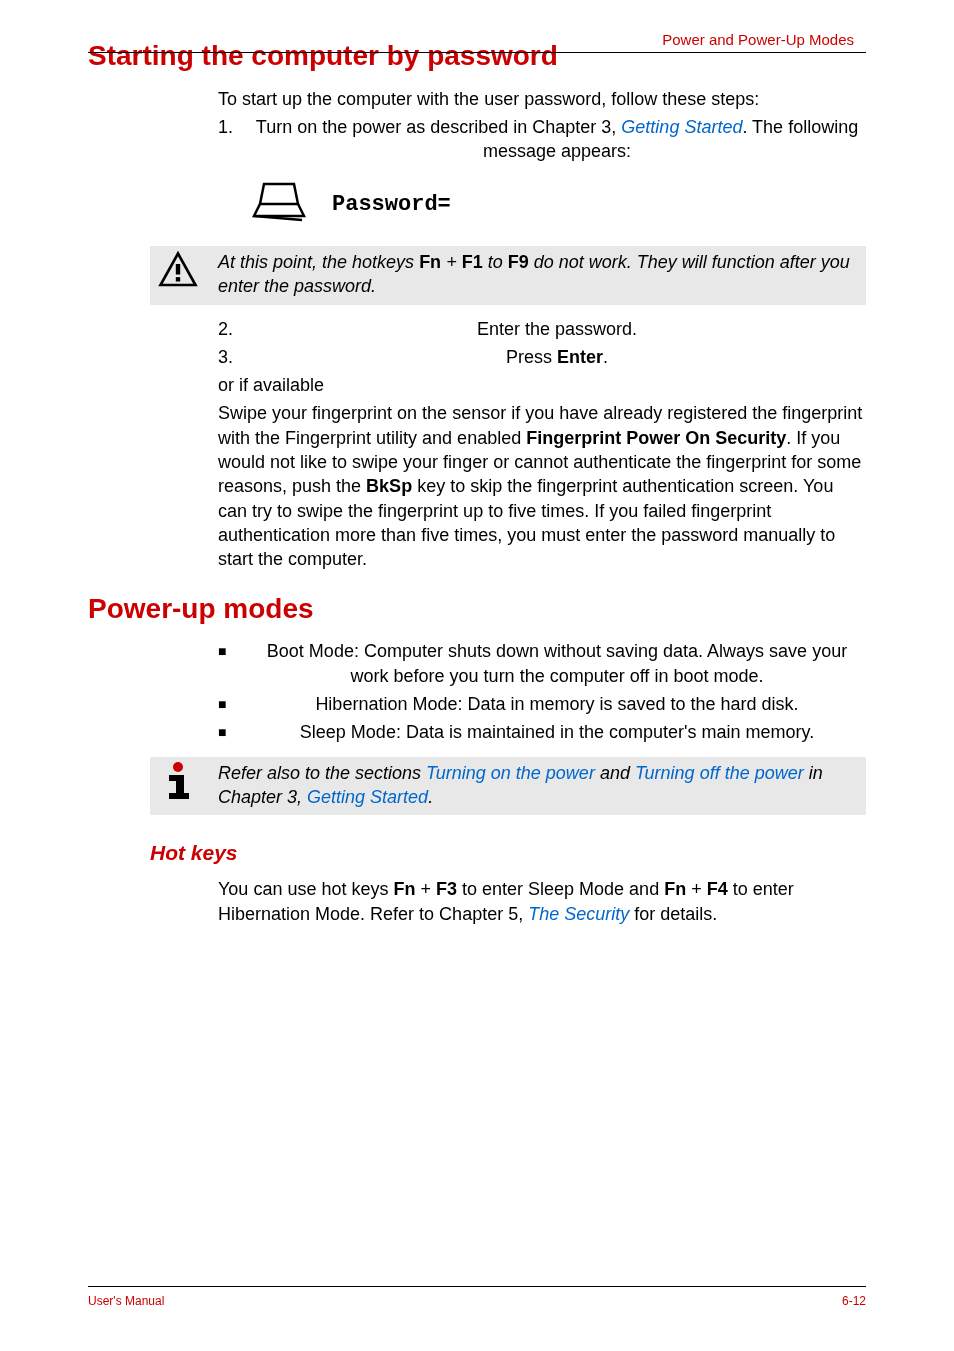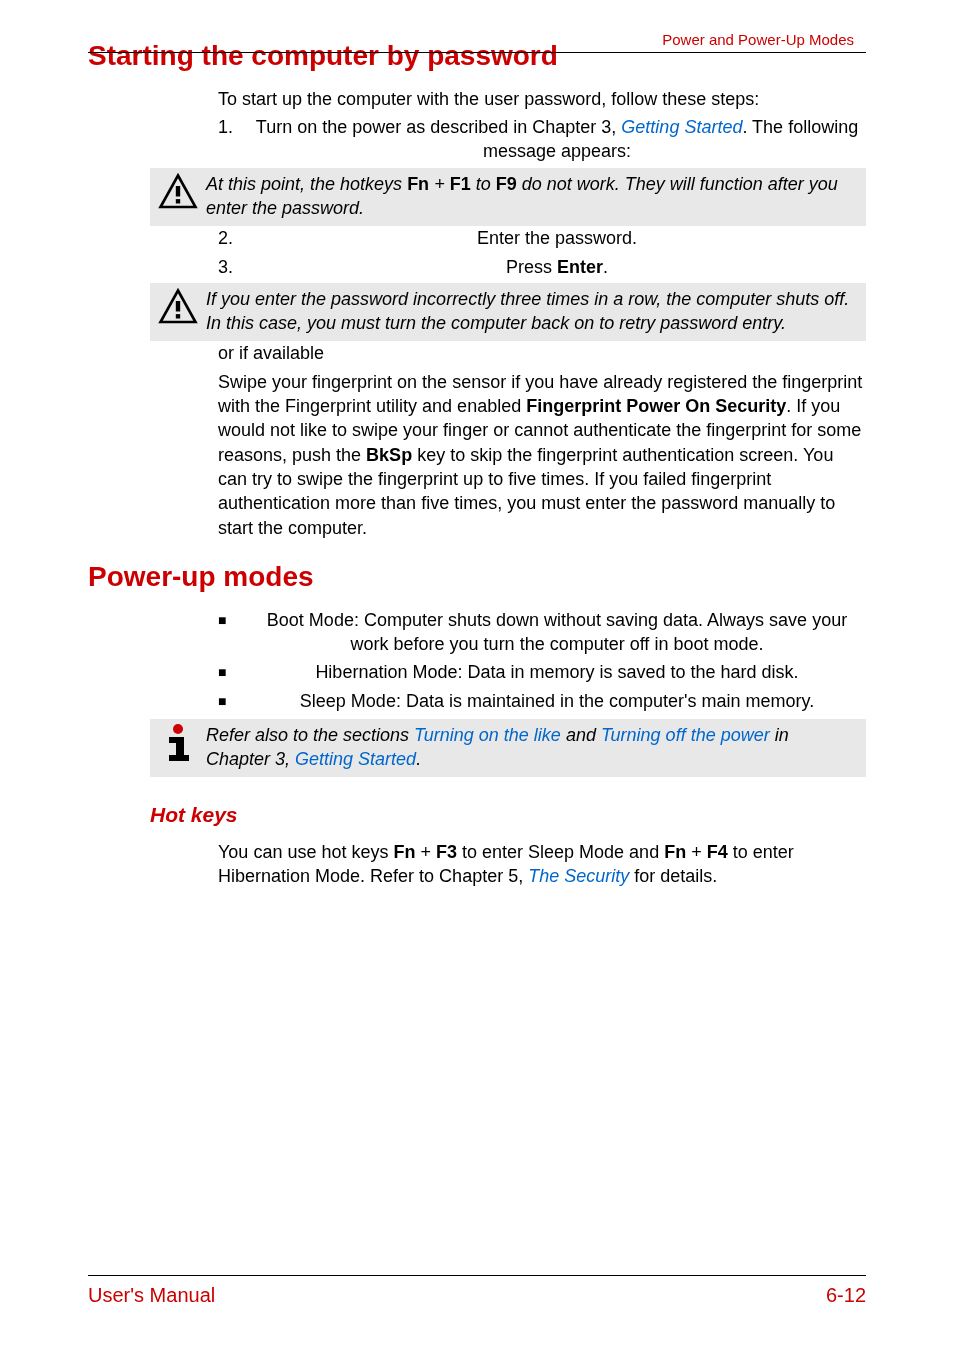--- a/index.html
+++ b/index.html
@@ -65,22 +65,23 @@
     }
     .laptop-icon svg { width: 58px; height: 40px; }
     .password-text {
       font-family: "Courier New", monospace;
       font-weight: bold;
       font-size: 22px;
     }
     .callout {
       display: flex;
       align-items: flex-start;
+      gap: 12px;
       background: #e8e8e8;
-      margin: 0 0;
+      margin: 12px 0;
       padding: 0;
       margin-left: -68px;
       padding-left: 0;
     }
     .callout-icon {
       flex-shrink: 0;
       width: 56px;
       display: flex;
       justify-content: center;
       padding-top: 4px;
@@ -107,21 +108,21 @@
     }
     .footer-rule {
       height: 1px;
       background: #000;
       margin-bottom: 6px;
     }
     .footer-row {
       display: flex;
       justify-content: space-between;
       color: #cc0000;
-      font-size: 20px;
+      font-size: 12px;
     }
   </style>
 </head>
 <body>
 
 <div class="page-header">Power and Power-Up Modes</div>
 <div class="header-rule"></div>
 
 <div class="content">
 
@@ -130,20 +131,32 @@
   <div class="indented">
     <p>To start up the computer with the user password, follow these steps:</p>
 
     <div class="ol-item">
       <div class="ol-num">1.</div>
       <div class="ol-body">
         <span>Turn on the power as described in Chapter 3, </span><span class="link">Getting Started</span><span>. The following message appears:</span>
       </div>
     </div>
 
+    <div class="mono-prompt">
+      <span class="laptop-icon">
+        <svg viewBox="0 0 58 40">
+          <g fill="none" stroke="#000" stroke-width="2.5">
+            <path d="M14 2 L44 2 L48 22 L10 22 Z"></path>
+            <path d="M10 22 L4 34 L54 34 L48 22"></path>
+            <path d="M4 34 L52 38"></path>
+          </g>
+        </svg>
+      </span>
+      <span class="password-text">Password=</span>
+    </div>
 
     <div class="callout">
       <div class="callout-icon">
         <svg viewBox="0 0 48 48">
           <path d="M24 4 L44 40 L4 40 Z" fill="none" stroke="#000" stroke-width="3"></path>
           <rect x="21.5" y="16" width="5" height="12" fill="#000"></rect>
           <rect x="21.5" y="31" width="5" height="5" fill="#000"></rect>
         </svg>
       </div>
       <div class="callout-body">
@@ -155,30 +168,20 @@
       <div class="ol-num">2.</div>
       <div class="ol-body">Enter the password.</div>
     </div>
     <div class="ol-item">
       <div class="ol-num">3.</div>
       <div class="ol-body">
         <span>Press </span><b>Enter</b><span>.</span>
       </div>
     </div>
 
-    <div class="callout">
-      <div class="callout-icon">
-        <svg viewBox="0 0 48 48">
-          <path d="M24 4 L44 40 L4 40 Z" fill="none" stroke="#000" stroke-width="3"></path>
-          <rect x="21.5" y="16" width="5" height="12" fill="#000"></rect>
-          <rect x="21.5" y="31" width="5" height="5" fill="#000"></rect>
-        </svg>
-      </div>
-      <div class="callout-body">If you enter the password incorrectly three times in a row, the computer shuts off. In this case, you must turn the computer back on to retry password entry.</div>
-    </div>
 
     <p class="para-block">or if available</p>
 
     <p class="para-block">
       <span>Swipe your fingerprint on the sensor if you have already registered the fingerprint with the Fingerprint utility and enabled </span><b>Fingerprint Power On Security</b><span>. If you would not like to swipe your finger or cannot authenticate the fingerprint for some reasons, push the </span><b>BkSp</b><span> key to skip the fingerprint authentication screen. You can try to swipe the fingerprint up to five times. If you failed fingerprint authentication more than five times, you must enter the password manually to start the computer.</span>
     </p>
   </div>
 
   <h1 class="second">Power-up modes</h1>
 
@@ -202,21 +205,21 @@
     <div class="callout">
       <div class="callout-icon info">
         <svg viewBox="0 0 38 42">
           <circle cx="19" cy="6" r="5" fill="#cc0000"></circle>
           <rect x="10" y="14" width="15" height="6" fill="#000"></rect>
           <rect x="17" y="14" width="8" height="22" fill="#000"></rect>
           <rect x="10" y="32" width="20" height="6" fill="#000"></rect>
         </svg>
       </div>
       <div class="callout-body">
-        <span>Refer also to the sections </span><span class="link">Turning on the like</span><span> and </span><span class="link">Turning off the power</span><span> in Chapter 3, </span><span class="link">Getting Started</span><span>.</span>
+        <span>Refer also to the sections </span><span class="link">Turning on the power</span><span> and </span><span class="link">Turning off the power</span><span> in Chapter 3, </span><span class="link">Getting Started</span><span>.</span>
       </div>
     </div>
   </div>
 
   <h2>Hot keys</h2>
 
   <div class="indented">
     <p>
       <span>You can use hot keys </span><b>Fn</b><span> + </span><b>F3</b><span> to enter Sleep Mode and </span><b>Fn</b><span> + </span><b>F4</b><span> to enter Hibernation Mode. Refer to Chapter 5, </span><span class="link">The Security</span><span> for details.</span>
     </p>

